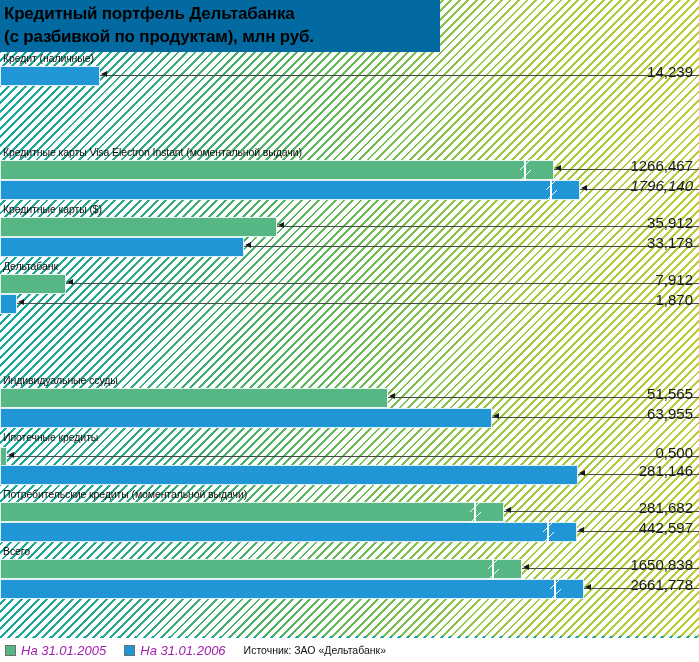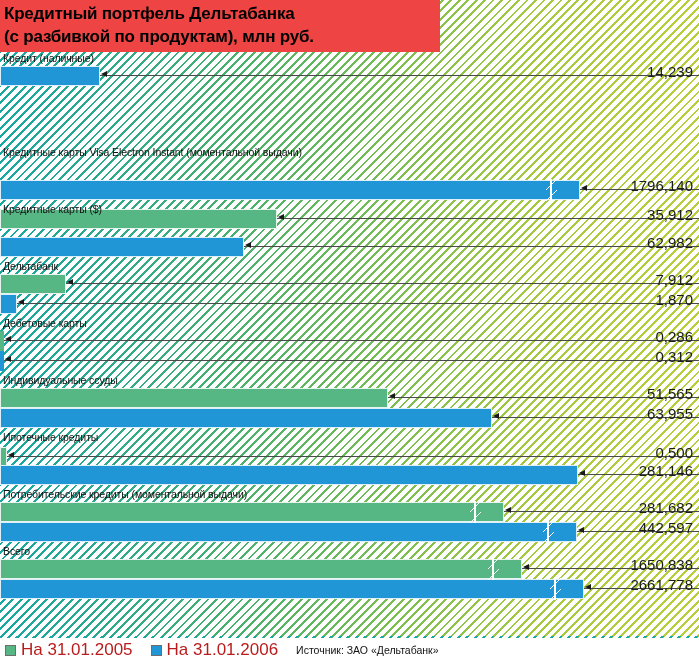--- a/index.html
+++ b/index.html
@@ -21,21 +21,21 @@
   .bg-hatch .grad{
     position:absolute;inset:0;
     background:linear-gradient(90deg,#17a8a0 0%,#2aa98c 14%,#45b06e 32%,#77bd52 55%,#a3c940 75%,#b9cf3a 100%);
     -webkit-mask-image:repeating-linear-gradient(135deg,#000 0px,#000 2px,transparent 2px,transparent 6px);
     mask-image:repeating-linear-gradient(135deg,#000 0px,#000 2px,transparent 2px,transparent 6px);
   }
 
   
   .title-box{
     position:absolute;left:0;top:0;width:440px;height:52px;
-    background:#ef4444;z-index:40;
+    background:#0369a1;z-index:40;
     padding:2px 0 0 4px;box-sizing:border-box;
   }
   .title-line{
     font-size:17px;font-weight:bold;color:#000;line-height:23px;
     white-space:nowrap;letter-spacing:-0.2px;
   }
 
   
   .plot{
     position:absolute;left:0;top:52px;width:699px;height:586px;z-index:10;
@@ -94,21 +94,21 @@
   
   .legend{
     position:absolute;left:0;top:638px;width:699px;height:24px;
     background:#ffffff;z-index:40;
     display:flex;align-items:center;padding-left:5px;box-sizing:border-box;
   }
   .lg-item{display:flex;align-items:center;margin-right:18px;}
   .lg-swatch{width:11px;height:11px;margin-right:5px;border:1px solid #6d6d6d;box-sizing:border-box;}
   .lg-swatch.s2005{background:#56b684;}
   .lg-swatch.s2006{background:#2196d6;}
-  .lg-text{font-size:17px;color:#b91c1c;white-space:nowrap;}
+  .lg-text{font-size:13px;color:#a21caf;white-space:nowrap;font-style:italic;}
   .src{font-size:10.5px;font-weight:normal;color:#111;white-space:nowrap;}
 
   .legend-rule{
     position:absolute;left:0;top:636px;width:699px;height:2px;z-index:41;
     background:repeating-linear-gradient(135deg,#17a8a0 0px,#17a8a0 2px,transparent 2px,transparent 6px);
   }
 </style>
 </head>
 <body>
 
@@ -128,72 +128,65 @@
         <div class="cat-label">Кредит (наличные)</div>
         <div class="row" style="top: 14px;">
           <div class="leader" style="left: 100px; width: 599px;"></div>
           <div class="arrow" style="left: 101px;"></div>
           <div class="bar s2006" style="left: 0px; width: 100px;"></div>
           <div class="value">14,239</div>
         </div>
       </div>
       <div class="group" style="top: 94px; height: 54px;">
         <div class="cat-label">Кредитные карты Visa Electron Instant (моментальной выдачи)</div>
-        <div class="row" style="top: 34px;">
+        <div class="row" style="top: 14px;">
+          <div class="leader" style="left: 554px; width: 145px;"></div>
+          <div class="arrow" style="left: 555px;"></div>
+          <div class="bar s2005" style="left: 0px; width: 554px;"></div>
+          <div class="endcap" style="left: 524px;"></div>
+          <div class="brk" style="left: 520px;"></div>
+          <div class="value">1266,467</div>
+        </div>
+        <div class="row" style="top: 34px; font-style: italic;">
           <div class="leader" style="left: 580px; width: 119px;"></div>
           <div class="arrow" style="left: 581px;"></div>
           <div class="bar s2006" style="left: 0px; width: 580px;"></div>
           <div class="endcap" style="left: 550px;"></div>
           <div class="brk" style="left: 546px;"></div>
           <div class="value">1796,140</div>
         </div>
       </div>
       <div class="group" style="top: 151px; height: 54px;">
         <div class="cat-label">Кредитные карты ($)</div>
-        <div class="row" style="top: 6px; text-decoration: underline;">
+        <div class="row" style="top: 14px; text-decoration: underline;">
           <div class="leader" style="left: 277px; width: 422px;"></div>
           <div class="arrow" style="left: 278px;"></div>
           <div class="bar s2005" style="left: 0px; width: 277px;"></div>
           <div class="value">35,912</div>
         </div>
         <div class="row" style="top: 34px;">
           <div class="leader" style="left: 244px; width: 455px;"></div>
           <div class="arrow" style="left: 245px;"></div>
           <div class="bar s2006" style="left: 0px; width: 244px;"></div>
-          <div class="value">62,982</div>
+          <div class="value">33,178</div>
         </div>
       </div>
       <div class="group" style="top: 208px; height: 54px;">
         <div class="cat-label">Дельтабанк</div>
         <div class="row" style="top: 14px;">
           <div class="leader" style="left: 66px; width: 633px;"></div>
           <div class="arrow" style="left: 67px;"></div>
           <div class="bar s2005" style="left: 0px; width: 66px;"></div>
           <div class="value">7,912</div>
         </div>
         <div class="row" style="top: 34px;">
           <div class="leader" style="left: 17px; width: 682px;"></div>
           <div class="arrow" style="left: 18px;"></div>
           <div class="bar s2006" style="left: 0px; width: 17px;"></div>
           <div class="value">1,870</div>
-        </div>
-      </div>
-      <div class="group" style="top: 265px; height: 54px;">
-        <div class="cat-label">Дебетовые карты</div>
-        <div class="row" style="top: 14px;">
-          <div class="leader" style="left: 4px; width: 695px;"></div>
-          <div class="arrow" style="left: 5px;"></div>
-          <div class="bar s2005 tiny" style="left: 0px; width: 4px;"></div>
-          <div class="value">0,286</div>
-        </div>
-        <div class="row" style="top: 34px;">
-          <div class="leader" style="left: 4px; width: 695px;"></div>
-          <div class="arrow" style="left: 5px;"></div>
-          <div class="bar s2006 tiny" style="left: 0px; width: 4px;"></div>
-          <div class="value">0,312</div>
         </div>
       </div>
       <div class="group" style="top: 322px; height: 54px;">
         <div class="cat-label">Индивидуальные ссуды</div>
         <div class="row" style="top: 14px;">
           <div class="leader" style="left: 388px; width: 311px;"></div>
           <div class="arrow" style="left: 389px;"></div>
           <div class="bar s2005" style="left: 0px; width: 388px;"></div>
           <div class="value">51,565</div>
         </div>

